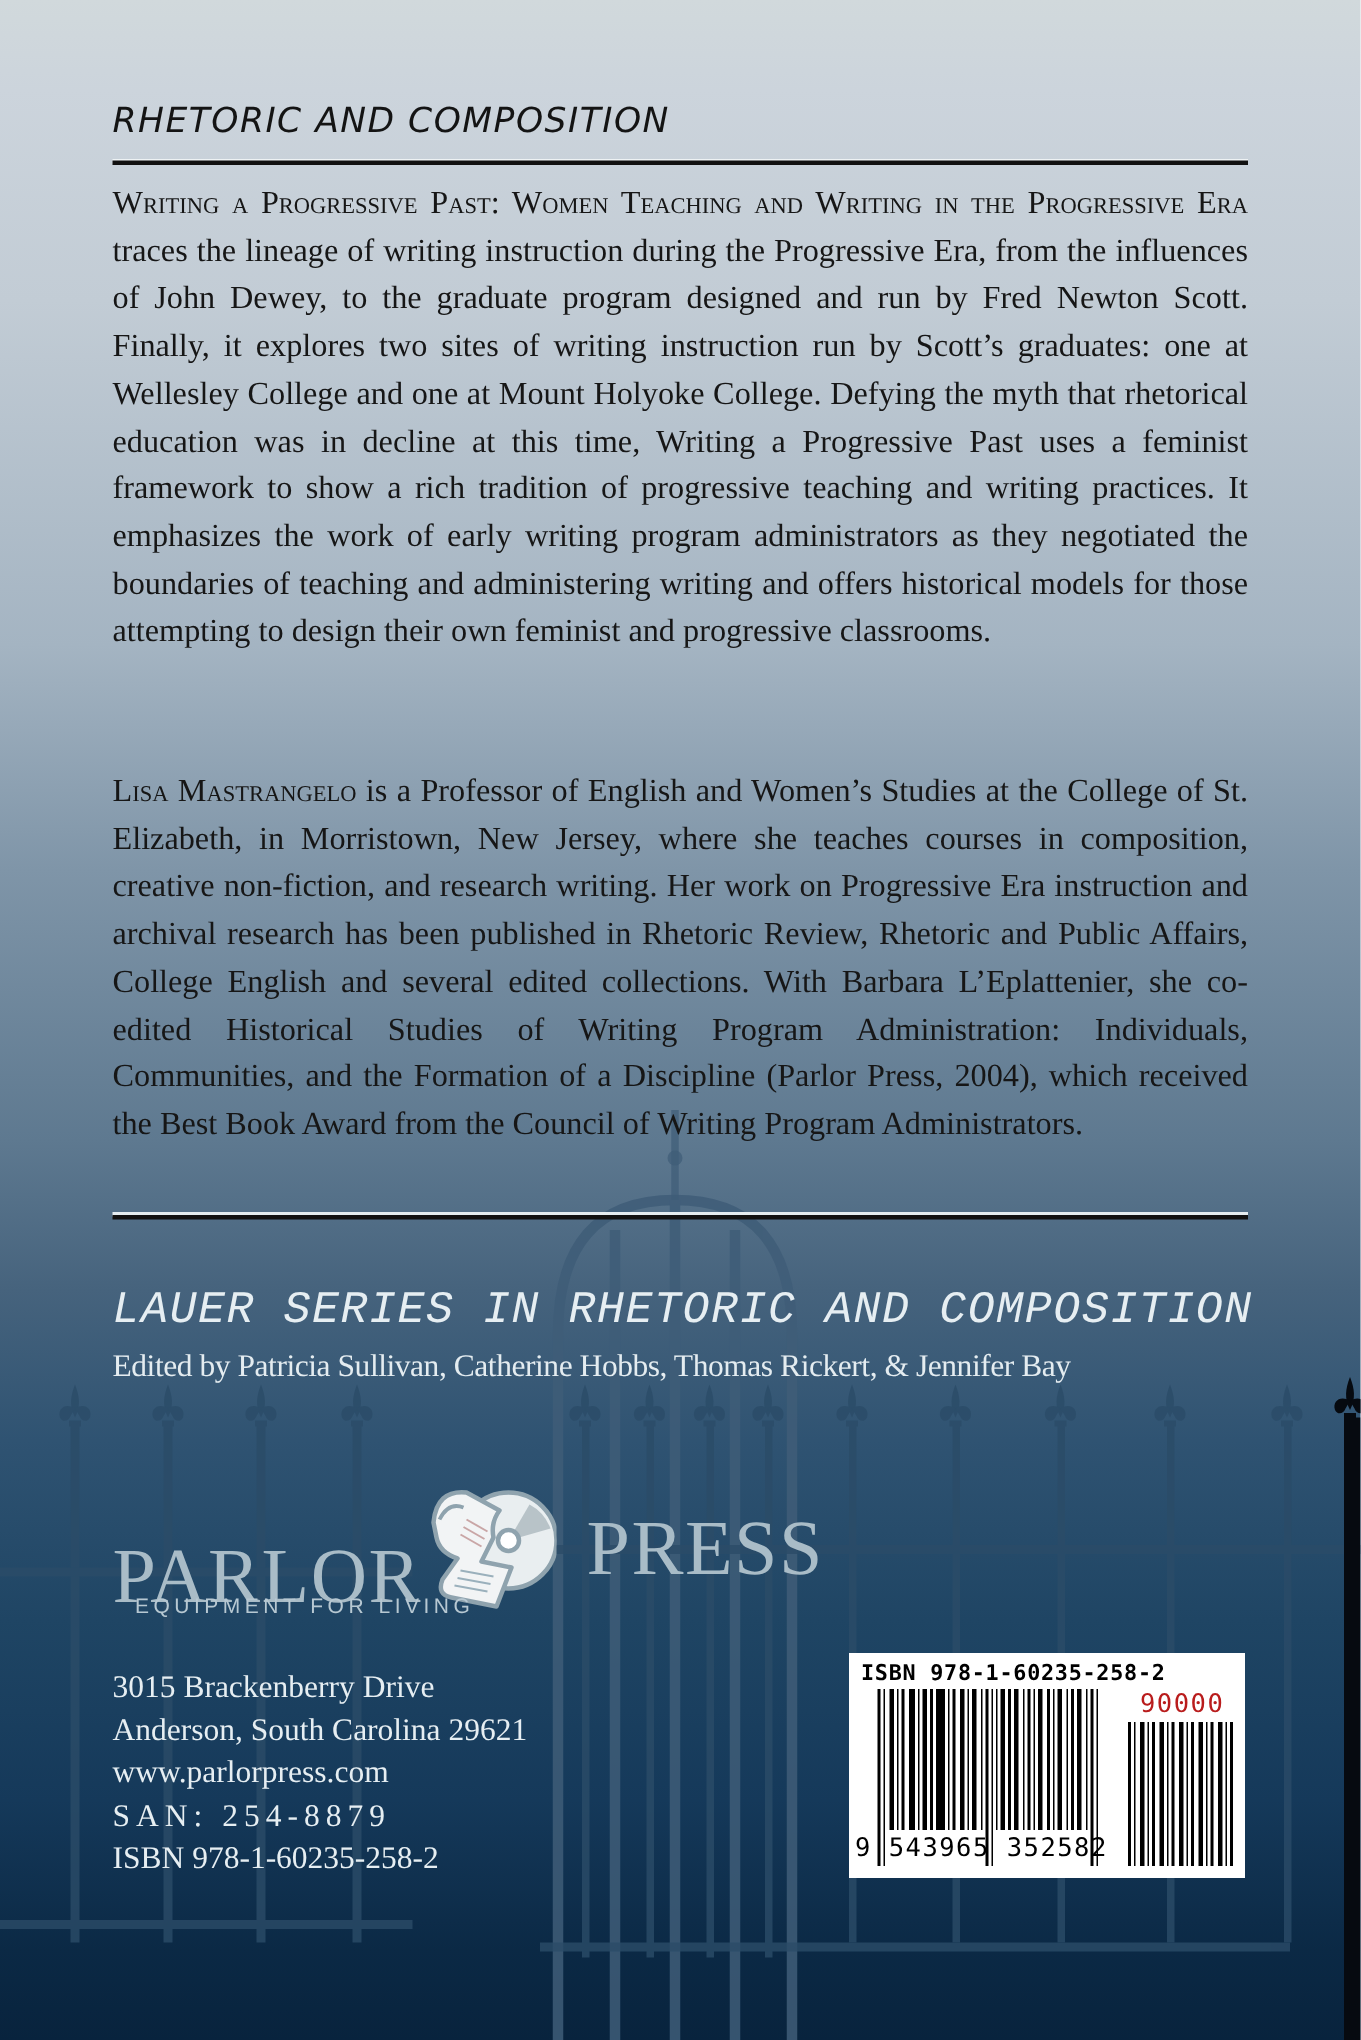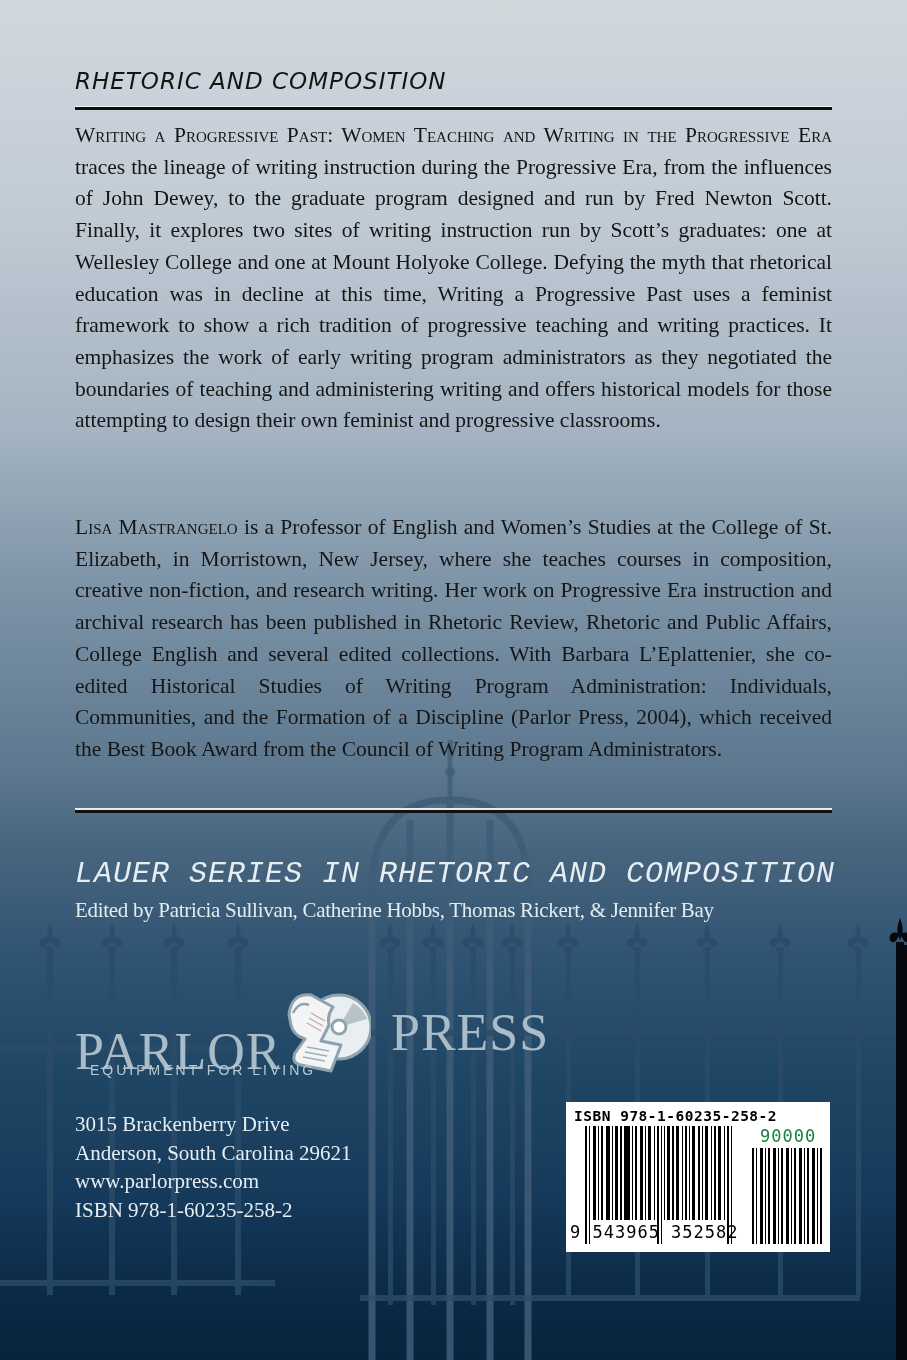--- a/index.html
+++ b/index.html
@@ -69,21 +69,21 @@
   .barcode-box {
     position: absolute; left: 566px; top: 1102px; width: 264px; height: 150px;
     background: #fff;
   }
   .barcode-isbn {
     position: absolute; left: 8px; top: 6px; font-family: "DejaVu Sans Mono", monospace;
     font-size: 14.5px; font-weight: bold; color: #000; letter-spacing: 0.5px; white-space: nowrap;
   }
   .barcode-addon-num {
     position: absolute; left: 194px; top: 24px; font-family: "DejaVu Sans Mono", monospace;
-    font-size: 17px; color: #15803d; letter-spacing: 1px;
+    font-size: 17px; color: #b91c1c; letter-spacing: 1px;
   }
   .barcode-main-num {
     position: absolute; left: 4px; top: 120px; font-family: "DejaVu Sans Mono", monospace;
     font-size: 17px; color: #000; letter-spacing: 1px; white-space: nowrap;
   }
   .barcode-svg { position: absolute; left: 0; top: 0; }
 </style>
 </head>
 <body>
 
@@ -182,20 +182,21 @@
       </g>
     </svg>
     <span class="logo-word press">PRESS</span>
     <span class="logo-tagline">EQUIPMENT FOR LIVING</span>
   </div>
 
   <div class="address">
     <div>3015 Brackenberry Drive</div>
     <div>Anderson, South Carolina 29621</div>
     <div>www.parlorpress.com</div>
+    <div class="san">SAN: 254-8879</div>
     <div>ISBN 978-1-60235-258-2</div>
   </div>
 
   <div class="barcode-box">
     <div class="barcode-isbn">ISBN 978-1-60235-258-2</div>
     <svg class="barcode-svg" width="264" height="150">
       <g fill="#000">
         <rect x="19" y="24" width="2" height="118"></rect>
           <rect x="23" y="24" width="1" height="118"></rect>
         <rect x="27" y="24" width="3" height="100"></rect>

